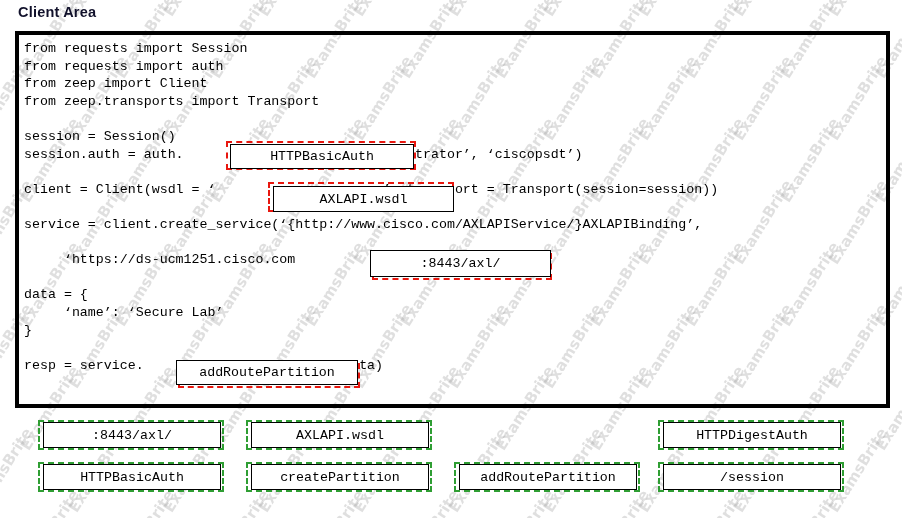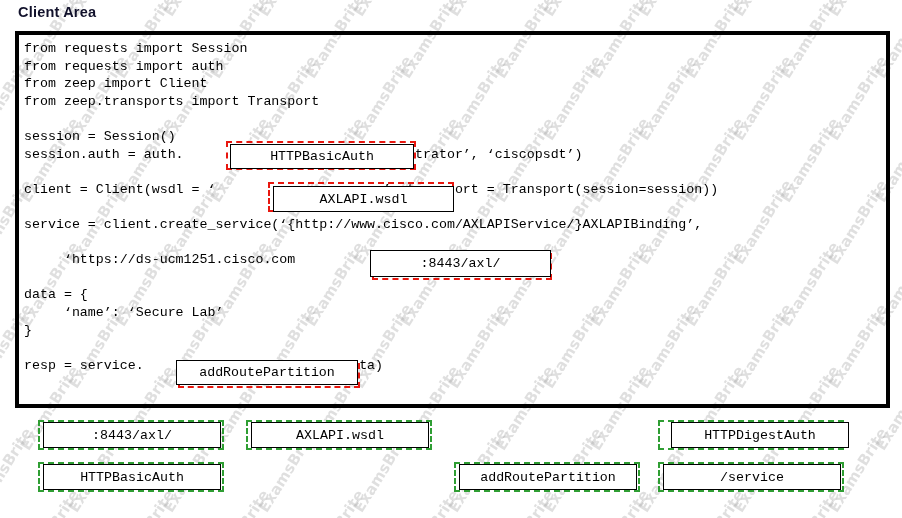--- a/index.html
+++ b/index.html
@@ -279,37 +279,43 @@
         </div>
       </div>
       <div class="tile" style="left: 246px; top: 8px; width: 186px; height: 30px;">
         <div class="dashed" style="left: 0px; top: 0px; width: 186px; height: 30px;"></div>
         <div class="solid" style="left: 5px; top: 2px; width: 178px; height: 26px;">
           <span>AXLAPI.wsdl</span>
         </div>
       </div>
       <div class="tile" style="left: 658px; top: 8px; width: 186px; height: 30px;">
         <div class="dashed" style="left: 0px; top: 0px; width: 186px; height: 30px;"></div>
-        <div class="solid" style="left: 5px; top: 2px; width: 178px; height: 26px; margin-left: 8px;">
+        <div class="solid" style="left: 5px; top: 2px; width: 178px; height: 26px;">
           <span>HTTPDigestAuth</span>
         </div>
       </div>
       <div class="tile" style="left: 38px; top: 50px; width: 186px; height: 30px;">
         <div class="dashed" style="left: 0px; top: 0px; width: 186px; height: 30px;"></div>
         <div class="solid" style="left: 5px; top: 2px; width: 178px; height: 26px;">
           <span>HTTPBasicAuth</span>
         </div>
       </div>
+      <div class="tile" style="left: 246px; top: 50px; width: 186px; height: 30px;">
+        <div class="dashed" style="left: 0px; top: 0px; width: 186px; height: 30px;"></div>
+        <div class="solid" style="left: 5px; top: 2px; width: 178px; height: 26px;">
+          <span>createPartition</span>
+        </div>
+      </div>
       <div class="tile" style="left: 454px; top: 50px; width: 186px; height: 30px;">
         <div class="dashed" style="left: 0px; top: 0px; width: 186px; height: 30px;"></div>
         <div class="solid" style="left: 5px; top: 2px; width: 178px; height: 26px;">
           <span>addRoutePartition</span>
         </div>
       </div>
       <div class="tile" style="left: 658px; top: 50px; width: 186px; height: 30px;">
         <div class="dashed" style="left: 0px; top: 0px; width: 186px; height: 30px;"></div>
         <div class="solid" style="left: 5px; top: 2px; width: 178px; height: 26px;">
-          <span>/service</span>
+          <span>/session</span>
         </div>
       </div>
     </div>
 
 </div>
 
 </body></html>

